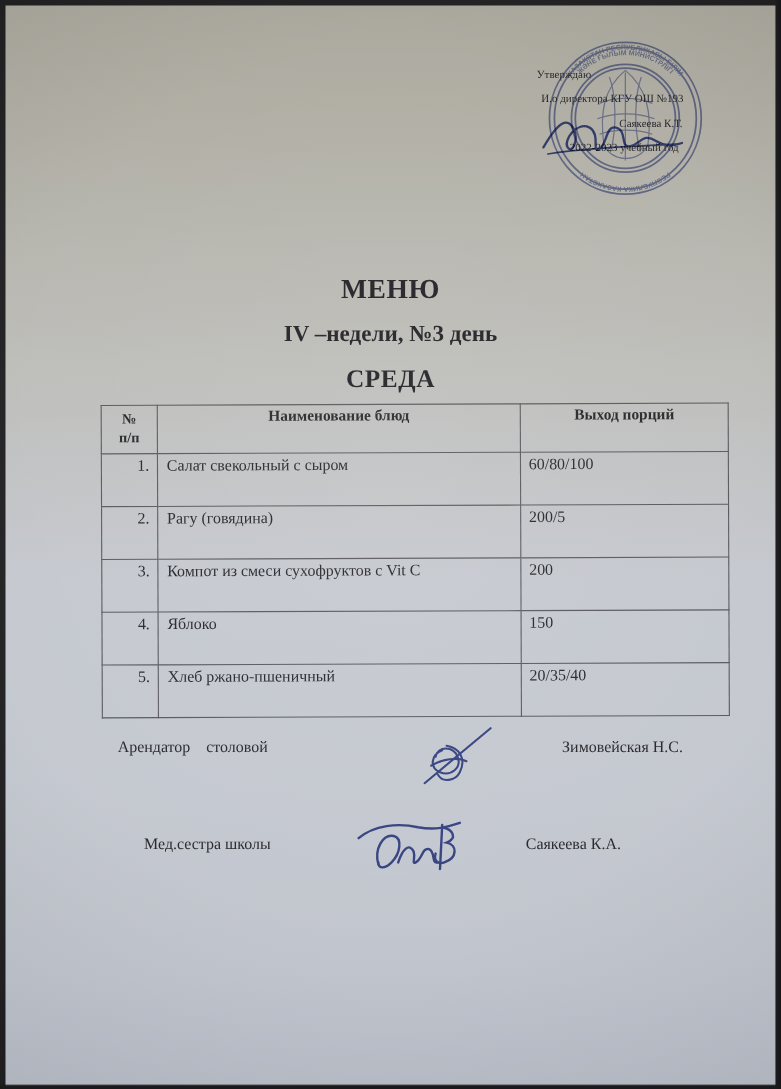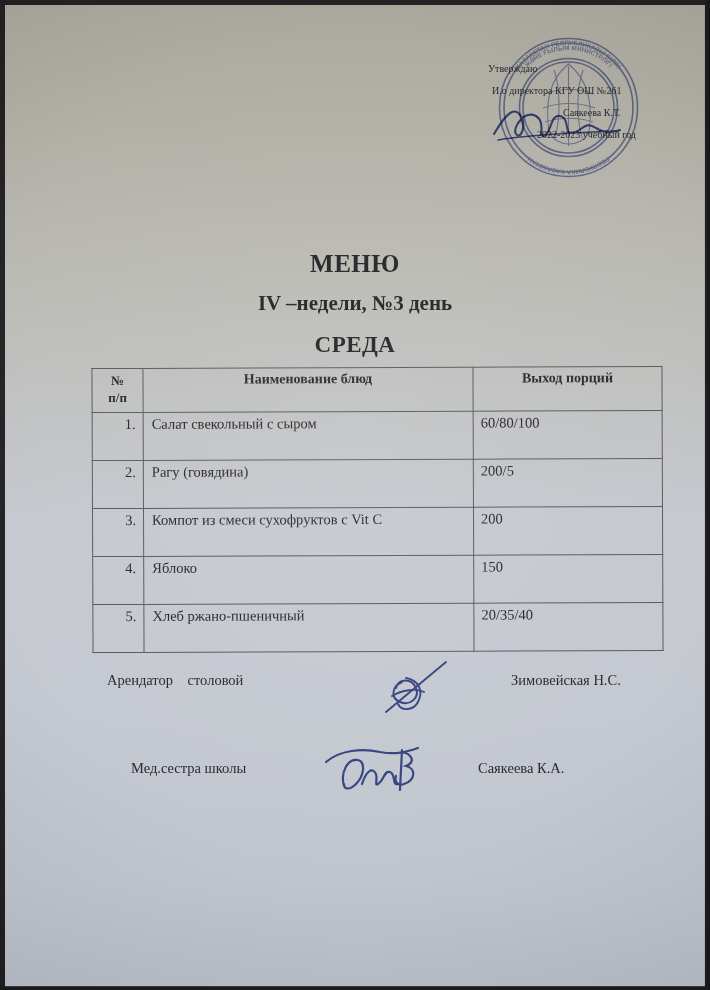--- a/index.html
+++ b/index.html
@@ -66,21 +66,21 @@
     top: 58px;
     width: 200px;
     font-size: 10px;
     line-height: 22px;
     color: #2a2a2e;
     z-index: 4;
   }
   #approval .ln { white-space: nowrap; }
   #approval .ln.indent { margin-left: 4px; }
   #approval .ln.name { margin-left: 75px; }
-  #approval .ln.year { margin-left: 49px; }
+  #approval .ln.year { margin-left: 30px; }
 
   
   #stamp {
     position: absolute;
     left: 497px;
     top: 36px;
     width: 143px;
     height: 143px;
     z-index: 3;
     opacity: 0.62;
@@ -213,21 +213,21 @@
 
     <svg id="dir-signature" viewBox="0 0 130 48">
       <g fill="none" stroke="#2b3b8f" stroke-width="2.1" stroke-linecap="round">
         <path d="M2 34 C 16 10, 24 6, 30 18 C 34 28, 28 40, 24 34 C 20 28, 32 10, 44 16 C 54 22, 46 38, 52 36 C 60 33, 58 14, 68 16 C 78 18, 72 34, 80 33 C 90 32, 92 20, 104 28 C 112 33, 120 33, 128 30"></path>
         <path d="M6 40 C 30 36, 70 33, 124 31" stroke-width="1.5"></path>
       </g>
     </svg>
 
     <div id="approval">
       <div class="ln">Утверждаю</div>
-      <div class="ln indent">И.о директора КГУ ОШ №261</div>
+      <div class="ln indent">И.о директора КГУ ОШ №193</div>
       <div class="ln name">Саякеева К.Т.</div>
       <div class="ln year">2022-2023 учебный год</div>
     </div>
 
     <div class="doc-title" id="title-menu">МЕНЮ</div>
     <div class="doc-title" id="title-week">IV –недели, №3 день</div>
     <div class="doc-title" id="title-day">СРЕДА</div>
 
     <table id="menu-table">
       <colgroup>

